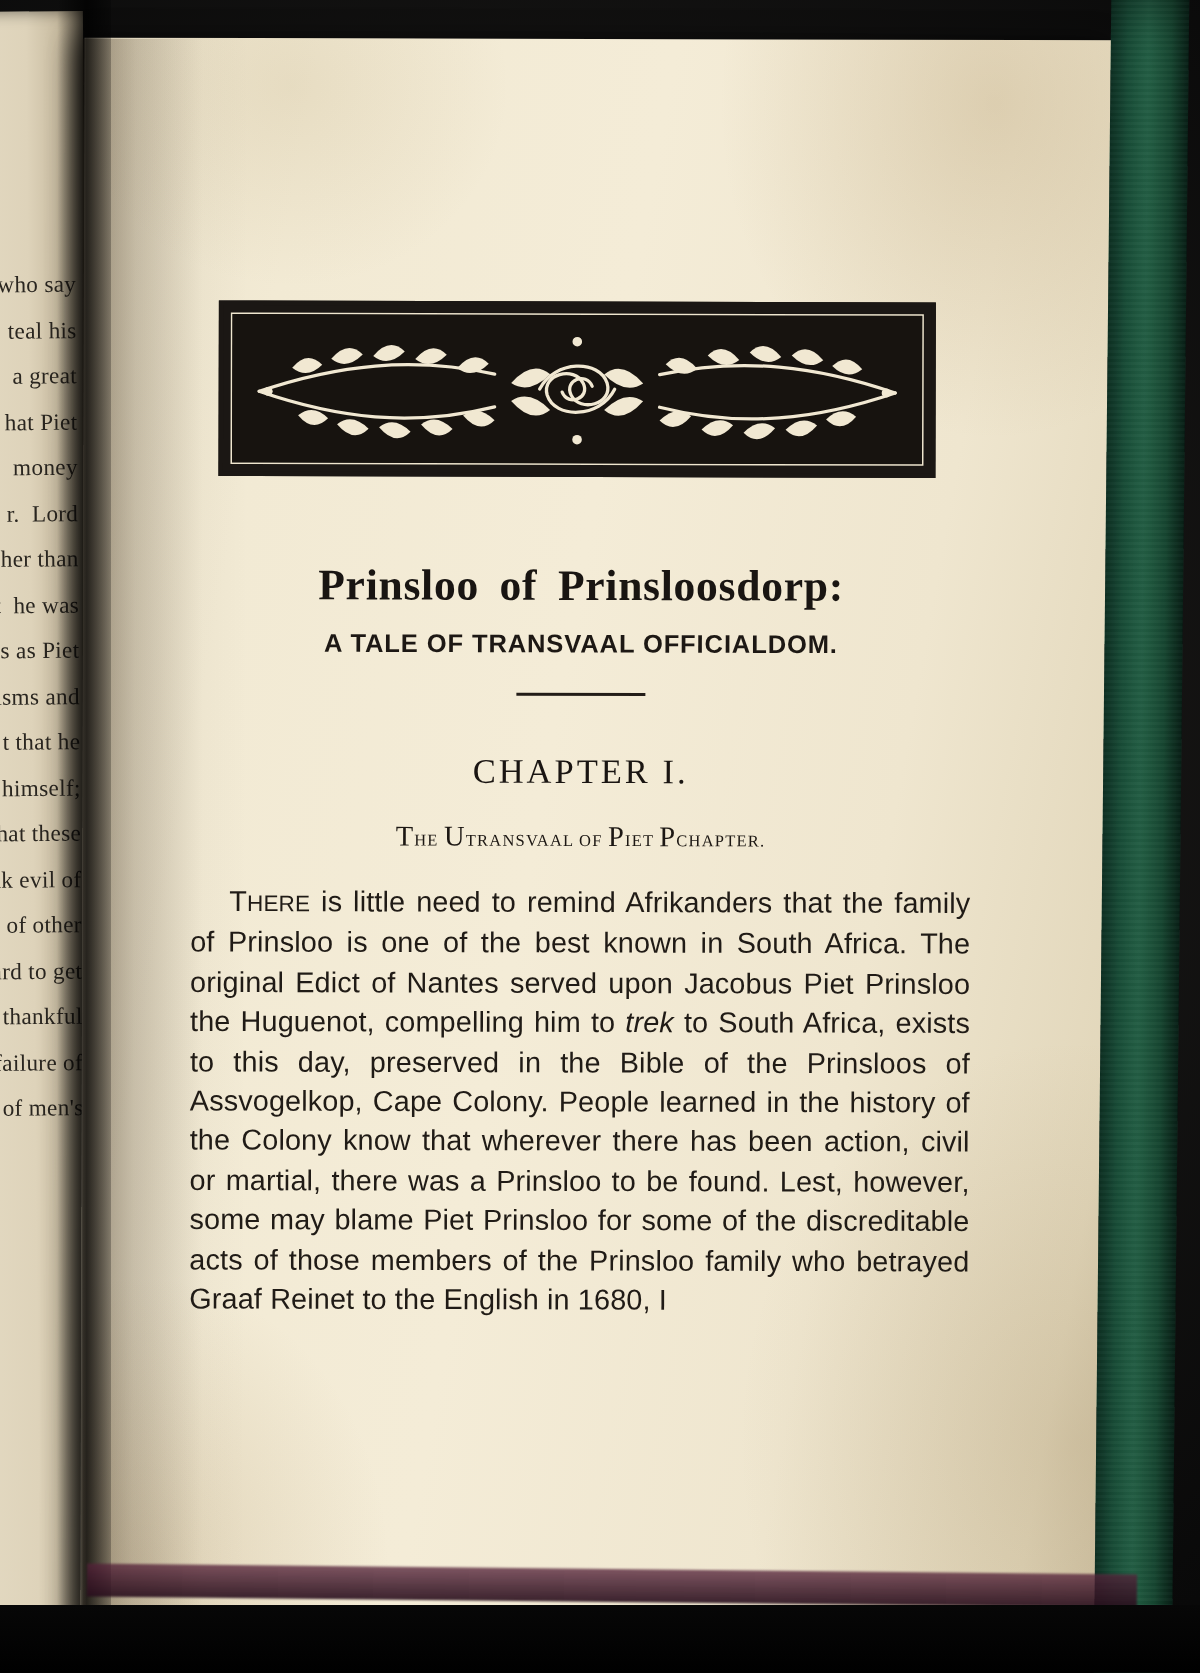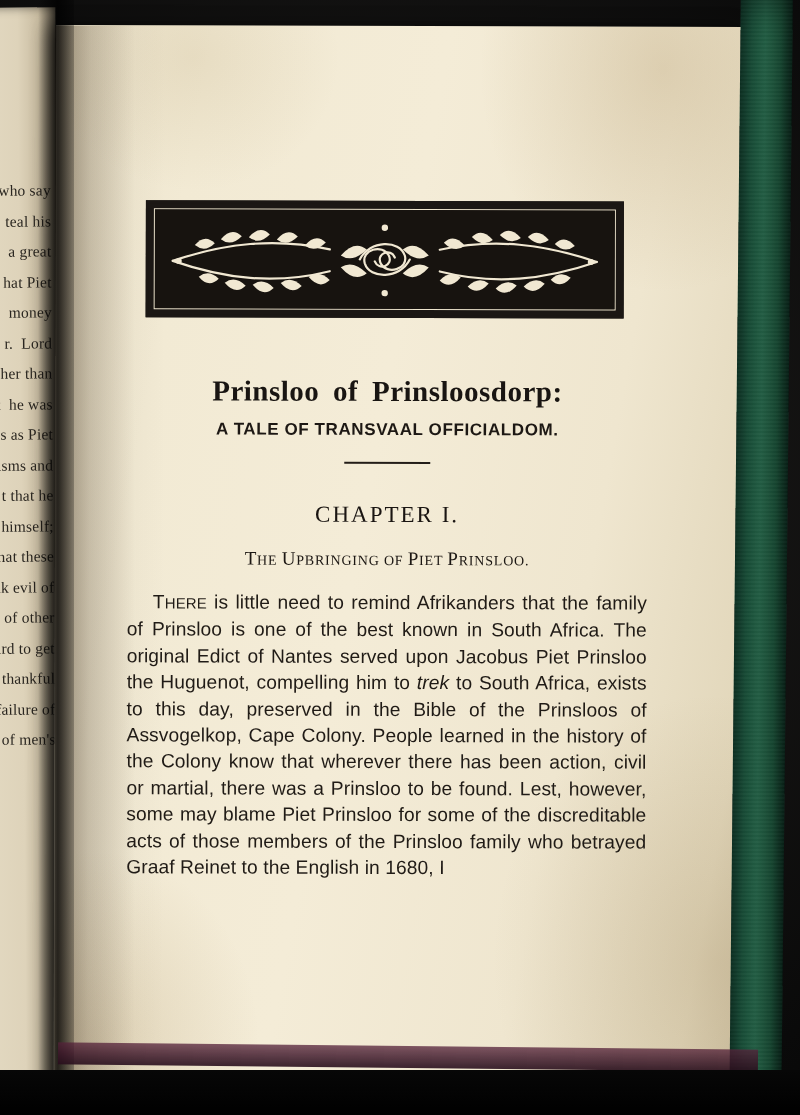--- a/index.html
+++ b/index.html
@@ -203,21 +203,21 @@
     color: #1a1512;
   }
   .chapter-sub {
     margin-top: 20px;
     text-align: center;
     font-family: "Liberation Serif", serif;
     font-size: 19px;
     letter-spacing: 0.8px;
     color: #1c1713;
   }
-  .chapter-sub .sc { font-size: 14px; }
+  .chapter-sub .sc { font-size: 11px; }
 
   .body-text {
     margin-top: 20px;
     font-family: "Liberation Sans", sans-serif;
     font-size: 19.2px;
     line-height: 26.4px;
     color: #201b16;
     text-align: justify;
     text-justify: inter-word;
     letter-spacing: 0.1px;
@@ -328,21 +328,21 @@
           </svg>
         </div>
       </div>
 
       <div class="title">Prinsloo  of  Prinsloosdorp:</div>
       <div class="subtitle">A TALE OF TRANSVAAL OFFICIALDOM.</div>
       <div class="rule"></div>
       <div class="chapter">CHAPTER I.</div>
 
       <div class="chapter-sub">
-        <span>T</span><span class="sc">HE </span><span>U</span><span class="sc">PBRINGING </span><span class="sc">OF </span><span>P</span><span class="sc">IET </span><span>P</span><span class="sc">RINSLOO.</span>
+        <span>T</span><span class="sc">HE </span><span>U</span><span class="sc">TRANSVAAL </span><span class="sc">OF </span><span>P</span><span class="sc">IET </span><span>P</span><span class="sc">CHAPTER.</span>
       </div>
 
       <div class="body-text">
         <span style="padding-left:26px"></span><span>T</span><span class="dropcaps">HERE</span><span> is little need to remind Afrikanders that the family of Prinsloo is one of the best known in South Africa.   The original  Edict  of  Nantes served upon Jacobus Piet Prinsloo the Huguenot, compelling him to </span><i>trek</i><span> to South Africa, exists to this day, preserved in the Bible of the Prinsloos of Assvogelkop, Cape Colony.   People learned in the history of the Colony know that wherever there has been action, civil or martial, there was a Prinsloo to be found.   Lest, however, some may blame Piet Prinsloo for some of the discreditable acts of those members of the Prinsloo family who betrayed Graaf Reinet to the English in 1680, I</span>
       </div>
 
     </div>
   </div>
 
   <div class="curl"></div>

